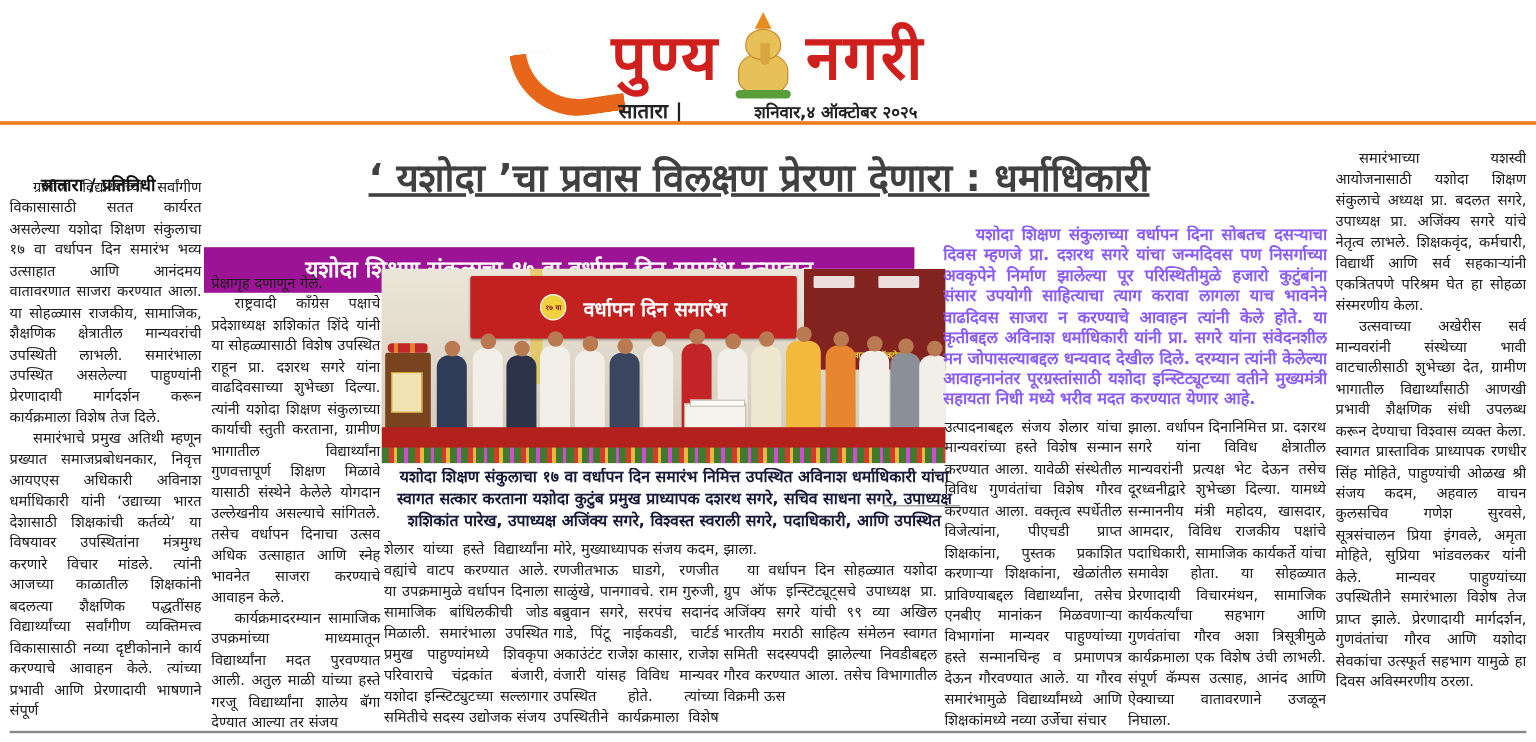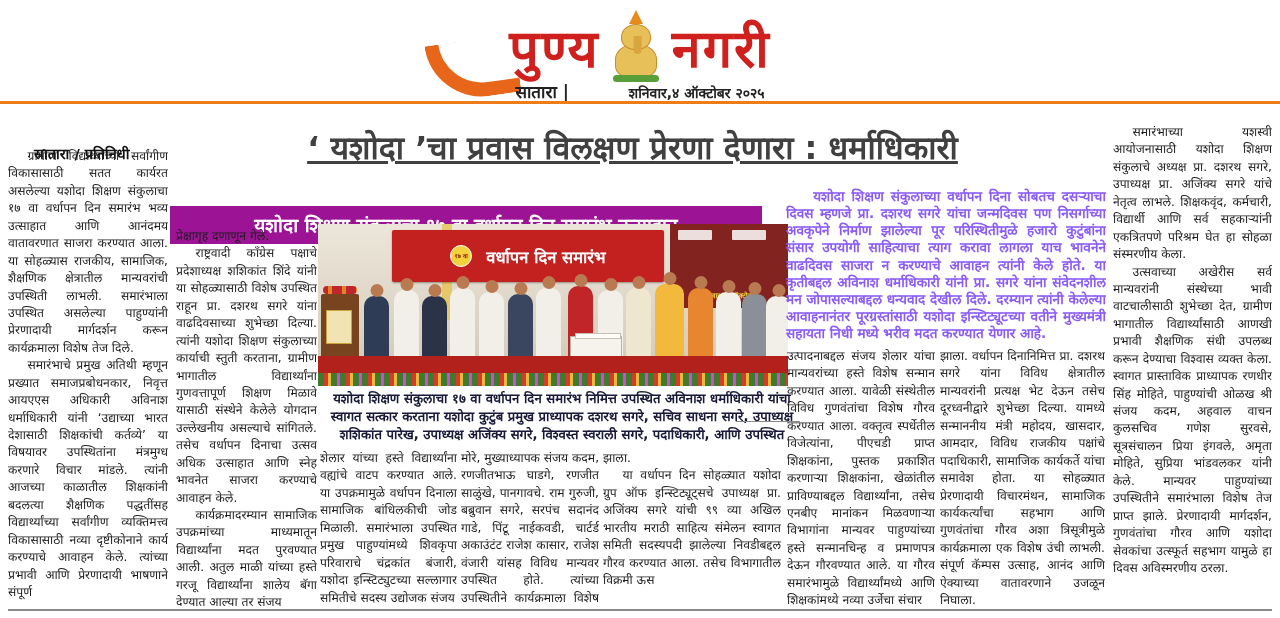--- a/index.html
+++ b/index.html
@@ -177,17 +177,17 @@
   <p class="cont">झाला.</p>
   <p>या वर्धापन दिन सोहळ्यात यशोदा ग्रुप ऑफ इन्स्टिट्यूट्सचे उपाध्यक्ष प्रा. अजिंक्य सगरे यांची ९९ व्या अखिल भारतीय मराठी साहित्य संमेलन स्वागत समिती सदस्यपदी झालेल्या निवडीबद्दल गौरव करण्यात आला. तसेच विभागातील विक्रमी ऊस</p>
 </div>
 <div id="colD" class="abs col">
   <p class="cont">उत्पादनाबद्दल संजय शेलार यांचा मान्यवरांच्या हस्ते विशेष सन्मान करण्यात आला. यावेळी संस्थेतील विविध गुणवंतांचा विशेष गौरव करण्यात आला. वक्तृत्व स्पर्धेतील विजेत्यांना, पीएचडी प्राप्त शिक्षकांना, पुस्तक प्रकाशित करणाऱ्या शिक्षकांना, खेळांतील प्राविण्याबद्दल विद्यार्थ्यांना, तसेच एनबीए मानांकन मिळवणाऱ्या विभागांना मान्यवर पाहुण्यांच्या हस्ते सन्मानचिन्ह व प्रमाणपत्र देऊन गौरवण्यात आले. या गौरव समारंभामुळे विद्यार्थ्यांमध्ये आणि शिक्षकांमध्ये नव्या उर्जेचा संचार</p>
 </div>
 <div id="colE" class="abs col">
   <p class="cont">झाला. वर्धापन दिनानिमित्त प्रा. दशरथ सगरे यांना विविध क्षेत्रातील मान्यवरांनी प्रत्यक्ष भेट देऊन तसेच दूरध्वनीद्वारे शुभेच्छा दिल्या. यामध्ये सन्माननीय मंत्री महोदय, खासदार, आमदार, विविध राजकीय पक्षांचे पदाधिकारी, सामाजिक कार्यकर्ते यांचा समावेश होता. या सोहळ्यात प्रेरणादायी विचारमंथन, सामाजिक कार्यकर्त्यांचा सहभाग आणि गुणवंतांचा गौरव अशा त्रिसूत्रीमुळे कार्यक्रमाला एक विशेष उंची लाभली. संपूर्ण कॅम्पस उत्साह, आनंद आणि ऐक्याच्या वातावरणाने उजळून निघाला.</p>
 </div>
 <div id="colF" class="abs col">
-  <p>समारंभाच्या यशस्वी आयोजनासाठी यशोदा शिक्षण संकुलाचे अध्यक्ष प्रा. दशरथ सगरे, उपाध्यक्ष प्रा. अजिंक्य सगरे यांचे नेतृत्व लाभले. शिक्षकवृंद, कर्मचारी, विद्यार्थी आणि सर्व सहकाऱ्यांनी एकत्रितपणे परिश्रम घेत हा सोहळा संस्मरणीय केला.</p>
+  <p>समारंभाच्या यशस्वी आयोजनासाठी यशोदा शिक्षण संकुलाचे अध्यक्ष प्रा. बदलत सगरे, उपाध्यक्ष प्रा. अजिंक्य सगरे यांचे नेतृत्व लाभले. शिक्षकवृंद, कर्मचारी, विद्यार्थी आणि सर्व सहकाऱ्यांनी एकत्रितपणे परिश्रम घेत हा सोहळा संस्मरणीय केला.</p>
   <p>उत्सवाच्या अखेरीस सर्व मान्यवरांनी संस्थेच्या भावी वाटचालीसाठी शुभेच्छा देत, ग्रामीण भागातील विद्यार्थ्यांसाठी आणखी प्रभावी शैक्षणिक संधी उपलब्ध करून देण्याचा विश्वास व्यक्त केला. स्वागत प्रास्ताविक प्राध्यापक रणधीर सिंह मोहिते, पाहुण्यांची ओळख श्री संजय कदम, अहवाल वाचन कुलसचिव गणेश सुरवसे, सूत्रसंचालन प्रिया इंगवले, अमृता मोहिते, सुप्रिया भांडवलकर यांनी केले. मान्यवर पाहुण्यांच्या उपस्थितीने समारंभाला विशेष तेज प्राप्त झाले. प्रेरणादायी मार्गदर्शन, गुणवंतांचा गौरव आणि यशोदा सेवकांचा उत्स्फूर्त सहभाग यामुळे हा दिवस अविस्मरणीय ठरला.</p>
 </div>
 
 <div id="bottom-rule" class="abs"></div>
 
 </body></html>

